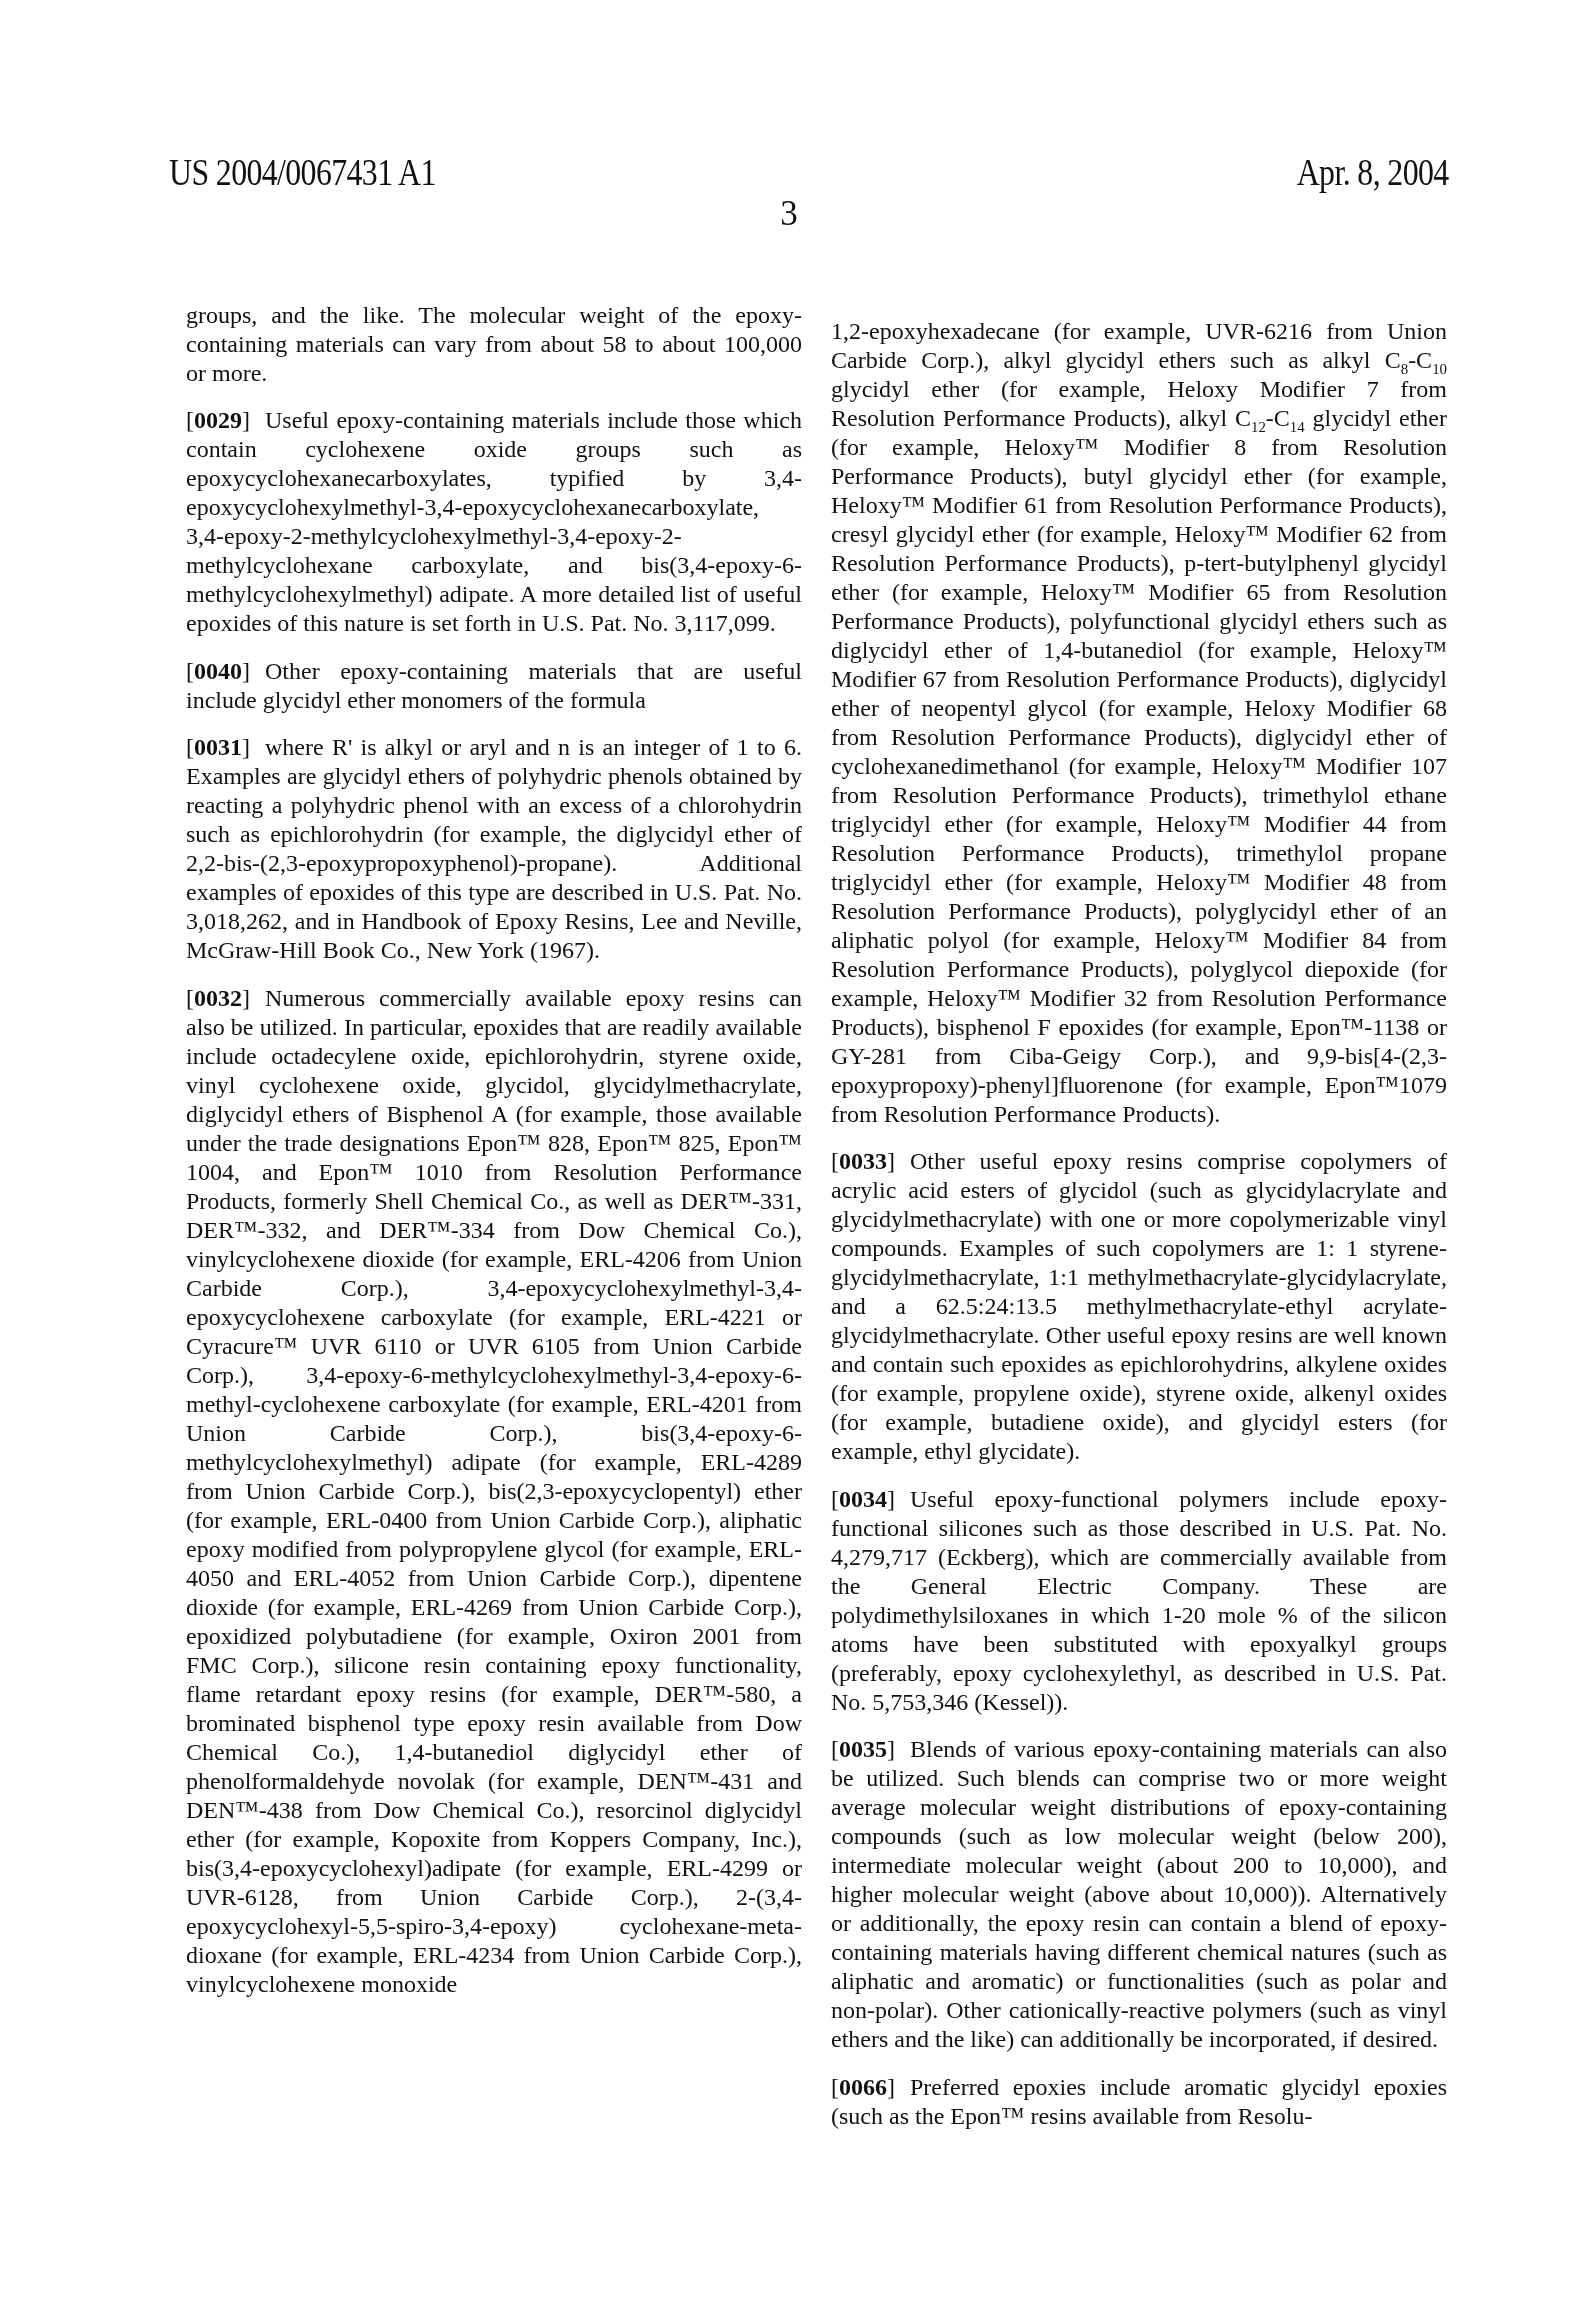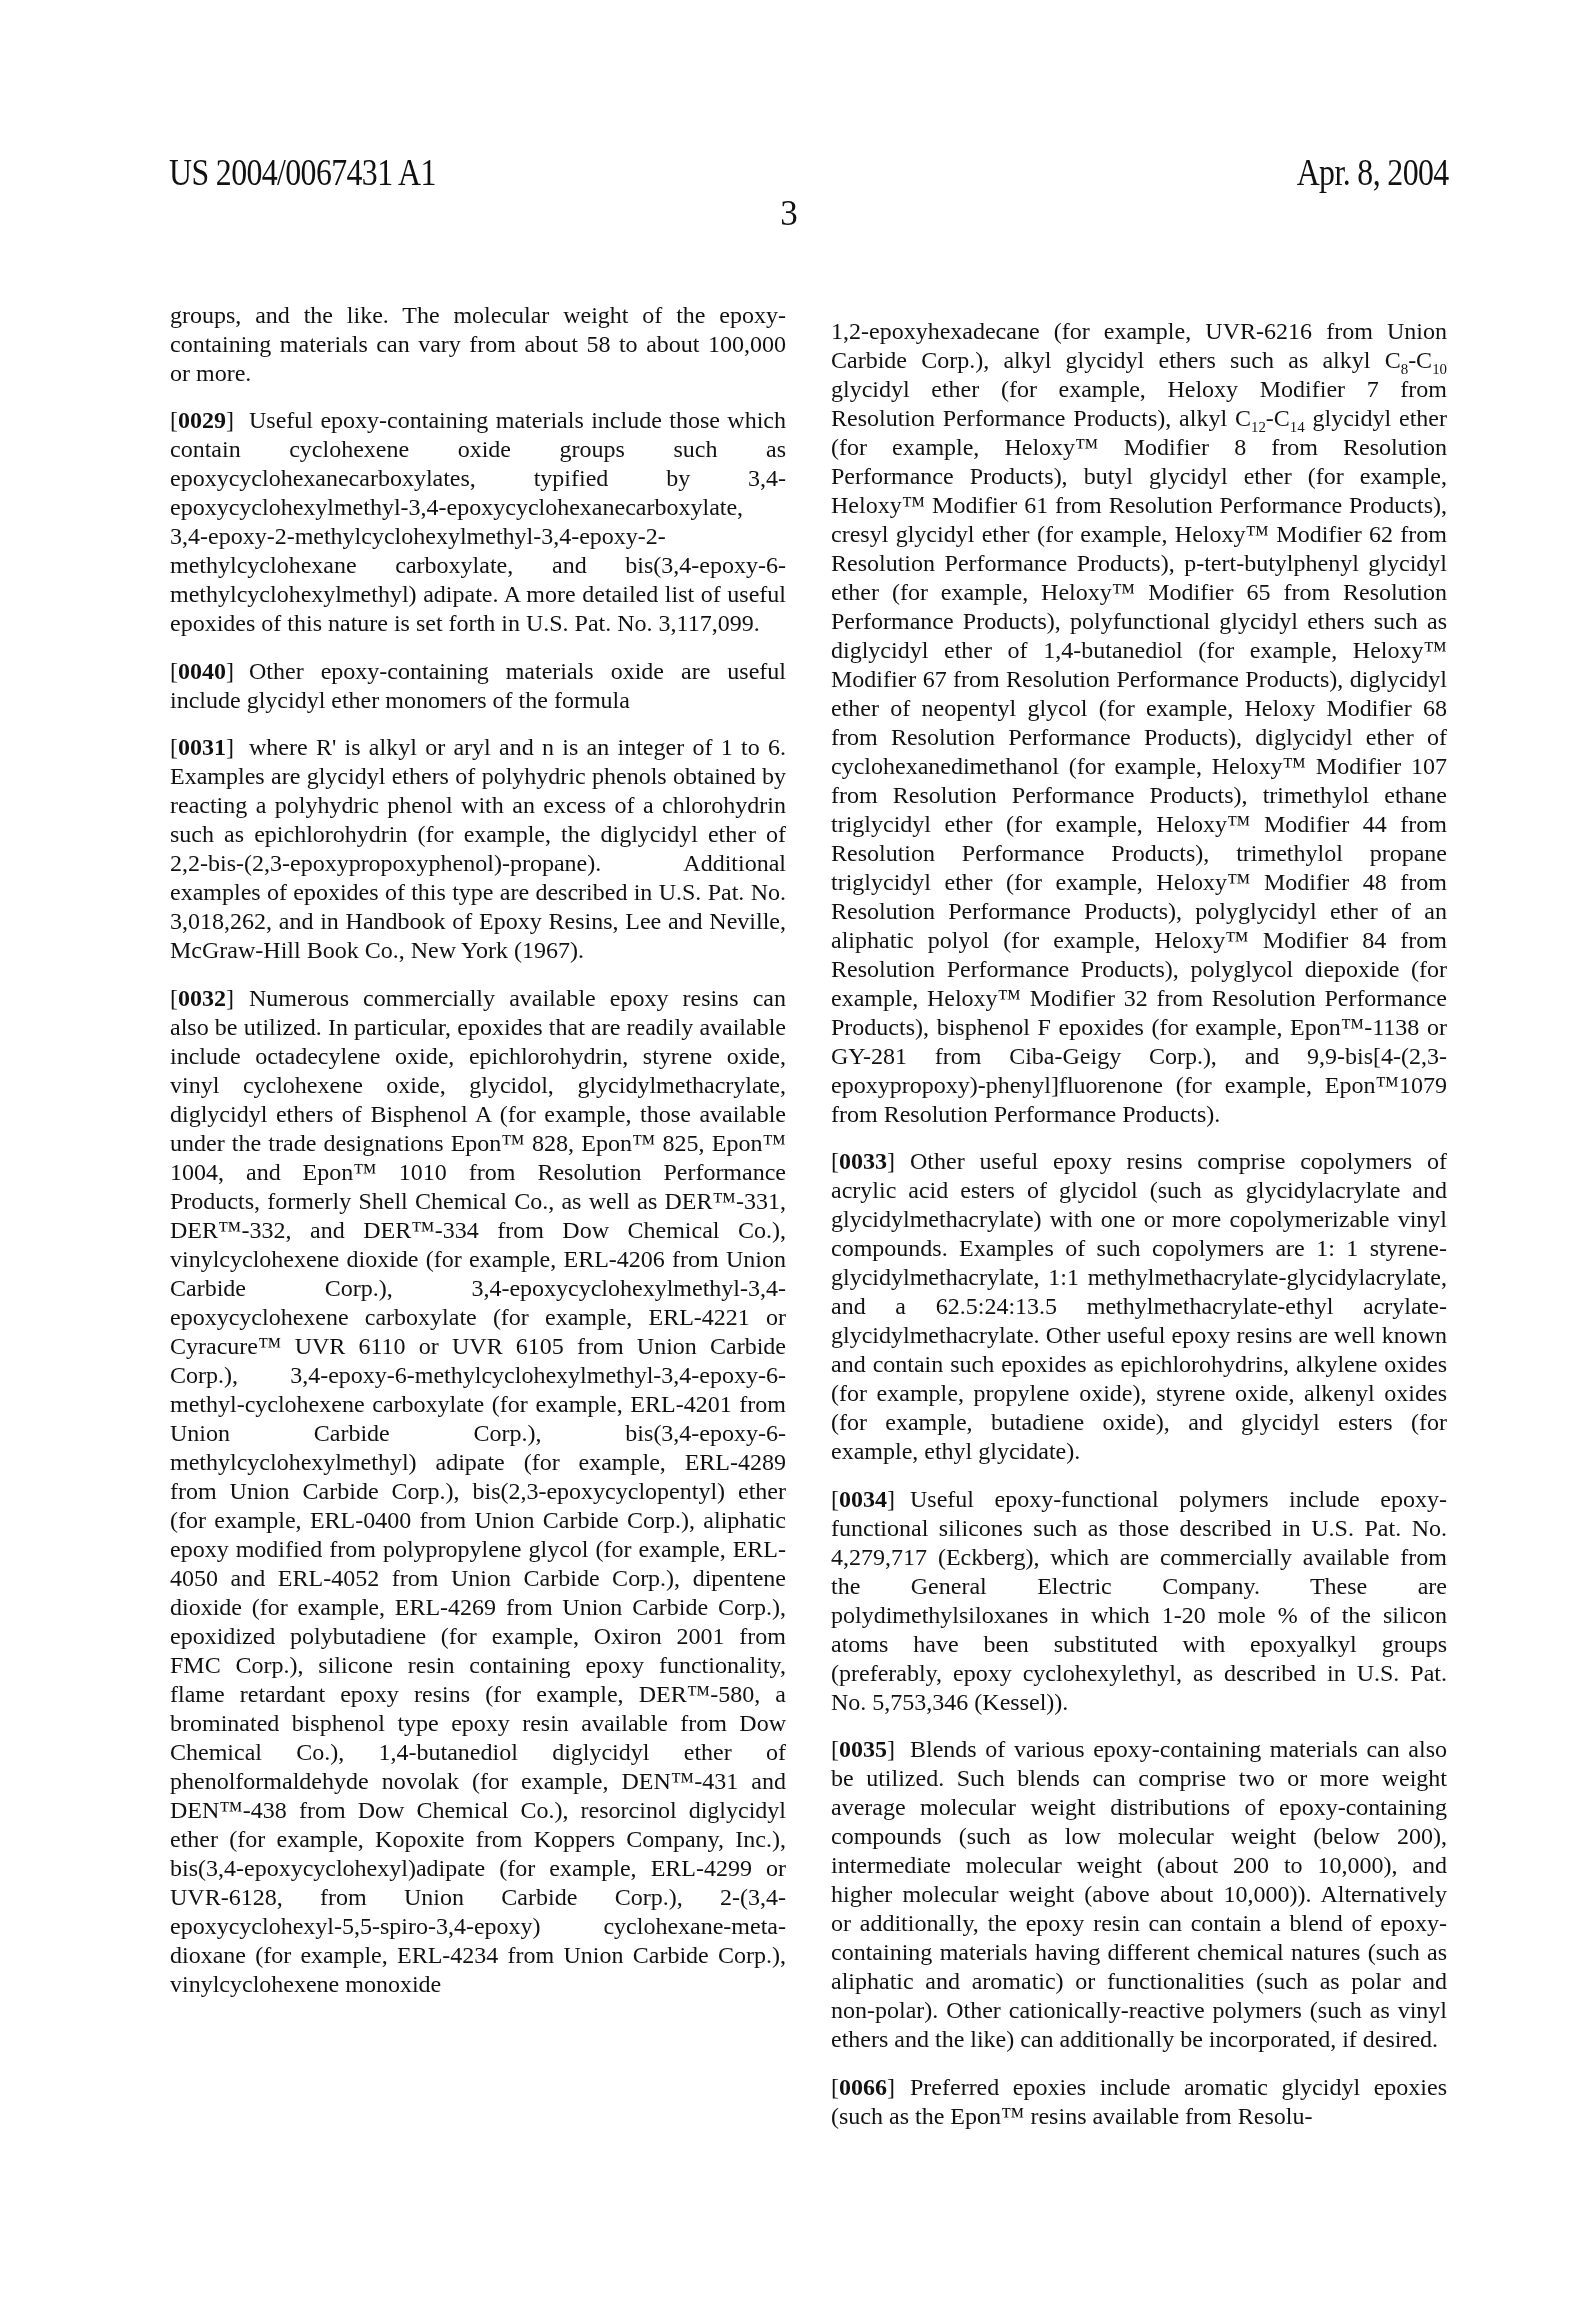--- a/index.html
+++ b/index.html
@@ -3,21 +3,21 @@
 <meta charset="utf-8">
 <style>
   html, body { margin: 0; padding: 0; background: #ffffff; }
   body { width: 1578px; height: 2319px; position: relative; overflow: hidden;
          font-family: "Liberation Serif", "DejaVu Serif", serif; color: #111; }
   .hdr { position: absolute; top: 151px; font-size: 37px; letter-spacing: -0.7px; transform: scaleX(0.86); transform-origin: left top; white-space: nowrap; }
   .hdr-left { left: 169px; }
   .hdr-right { right: 129px; transform-origin: right top; }
   .pagenum { position: absolute; top: 194px; left: 0; width: 1578px; text-align: center; font-size: 35px; }
   .col { position: absolute; top: 301px; width: 616px; font-size: 24px; line-height: 29px; text-align: justify; hyphens: none; }
-  .col-left { left: 170px; }
+  .col-left { left: 186px; }
   .col-right { left: 831px; margin-top: 16px; }
   .para { margin: 0 0 18.4px 0; }
   .pnum { font-weight: bold; margin-right: 15px; }
   .pnum .br { font-weight: normal; }
   .formula { position: relative; height: 156px; margin: 15px 0 6.8px 0; font-size: 17.7px; }
   .formula svg { position: absolute; left: 41px; top: 27px; }
   sub { font-size: 0.62em; line-height: 0; }
 </style>
 </head>
 <body>
@@ -27,21 +27,21 @@
 <div class="pagenum">3</div>
 
 <div class="col col-left">
   <p class="para">groups, and the like. The molecular weight of the epoxy-containing materials can vary from about 58 to about 100,000 or more.</p>
 
   <p class="para">
     <span class="pnum"><span class="br">[</span><span>0029</span><span class="br">]</span></span><span>Useful epoxy-containing materials include those which contain cyclohexene oxide groups such as epoxycyclohexanecarboxylates, typified by 3,4-epoxycyclohexylmethyl-3,4-epoxycyclohexanecarboxylate, 3,4-epoxy-2-methylcyclohexylmethyl-3,4-epoxy-2-methylcyclohexane carboxylate, and bis(3,4-epoxy-6-methylcyclohexylmethyl) adipate. A more detailed list of useful epoxides of this nature is set forth in U.S. Pat. No. 3,117,099.</span>
   </p>
 
   <p class="para">
-    <span class="pnum"><span class="br">[</span><span>0040</span><span class="br">]</span></span><span>Other epoxy-containing materials oxide are useful include glycidyl ether monomers of the formula</span>
+    <span class="pnum"><span class="br">[</span><span>0040</span><span class="br">]</span></span><span>Other epoxy-containing materials that are useful include glycidyl ether monomers of the formula</span>
   </p>
 
 
   <p class="para">
     <span class="pnum"><span class="br">[</span><span>0031</span><span class="br">]</span></span><span>where R' is alkyl or aryl and n is an integer of 1 to 6. Examples are glycidyl ethers of polyhydric phenols obtained by reacting a polyhydric phenol with an excess of a chlorohydrin such as epichlorohydrin (for example, the diglycidyl ether of 2,2-bis-(2,3-epoxypropoxyphenol)-propane). Additional examples of epoxides of this type are described in U.S. Pat. No. 3,018,262, and in Handbook of Epoxy Resins, Lee and Neville, McGraw-Hill Book Co., New York (1967).</span>
   </p>
 
   <p class="para">
     <span class="pnum"><span class="br">[</span><span>0032</span><span class="br">]</span></span><span>Numerous commercially available epoxy resins can also be utilized. In particular, epoxides that are readily available include octadecylene oxide, epichlorohydrin, styrene oxide, vinyl cyclohexene oxide, glycidol, glycidylmethacrylate, diglycidyl ethers of Bisphenol A (for example, those available under the trade designations Epon™ 828, Epon™ 825, Epon™ 1004, and Epon™ 1010 from Resolution Performance Products, formerly Shell Chemical Co., as well as DER™-331, DER™-332, and DER™-334 from Dow Chemical Co.), vinylcyclohexene dioxide (for example, ERL-4206 from Union Carbide Corp.), 3,4-epoxycyclohexylmethyl-3,4-epoxycyclohexene carboxylate (for example, ERL-4221 or Cyracure™ UVR 6110 or UVR 6105 from Union Carbide Corp.), 3,4-epoxy-6-methylcyclohexylmethyl-3,4-epoxy-6-methyl-cyclohexene carboxylate (for example, ERL-4201 from Union Carbide Corp.), bis(3,4-epoxy-6-methylcyclohexylmethyl) adipate (for example, ERL-4289 from Union Carbide Corp.), bis(2,3-epoxycyclopentyl) ether (for example, ERL-0400 from Union Carbide Corp.), aliphatic epoxy modified from polypropylene glycol (for example, ERL-4050 and ERL-4052 from Union Carbide Corp.), dipentene dioxide (for example, ERL-4269 from Union Carbide Corp.), epoxidized polybutadiene (for example, Oxiron 2001 from FMC Corp.), silicone resin containing epoxy functionality, flame retardant epoxy resins (for example, DER™-580, a brominated bisphenol type epoxy resin available from Dow Chemical Co.), 1,4-butanediol diglycidyl ether of phenolformaldehyde novolak (for example, DEN™-431 and DEN™-438 from Dow Chemical Co.), resorcinol diglycidyl ether (for example, Kopoxite from Koppers Company, Inc.), bis(3,4-epoxycyclohexyl)adipate (for example, ERL-4299 or UVR-6128, from Union Carbide Corp.), 2-(3,4-epoxycyclohexyl-5,5-spiro-3,4-epoxy) cyclohexane-meta-dioxane (for example, ERL-4234 from Union Carbide Corp.), vinylcyclohexene monoxide</span>
   </p>

